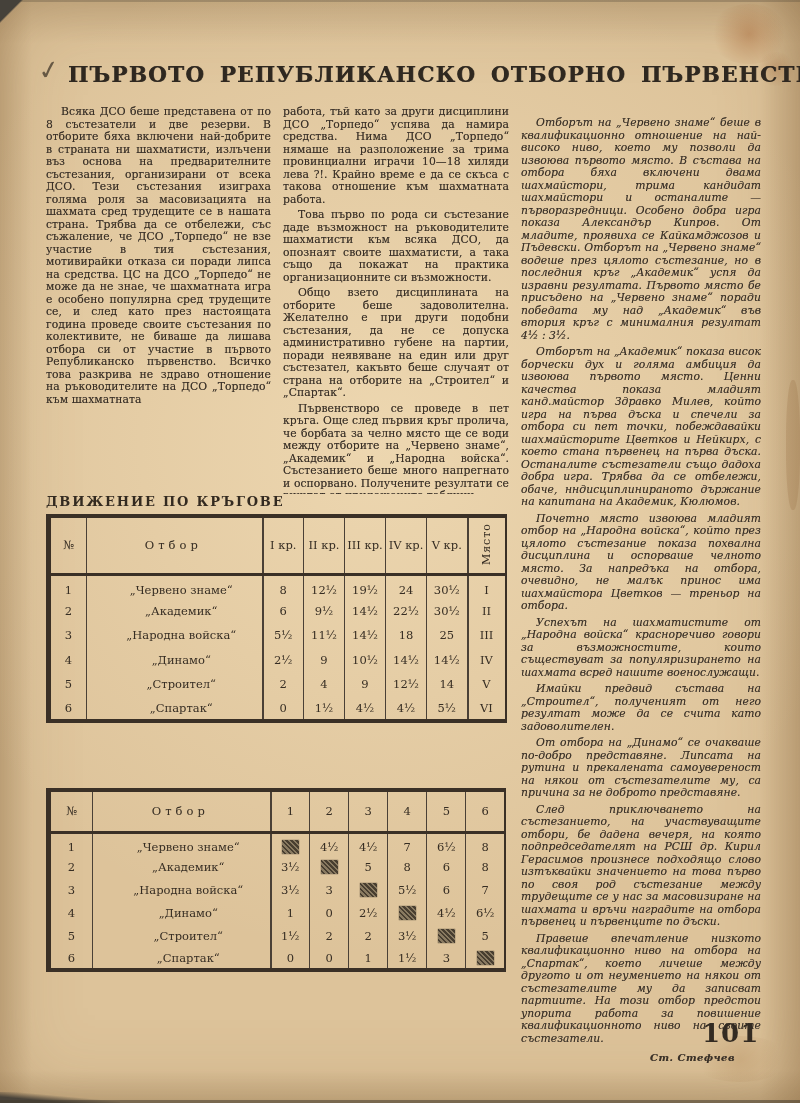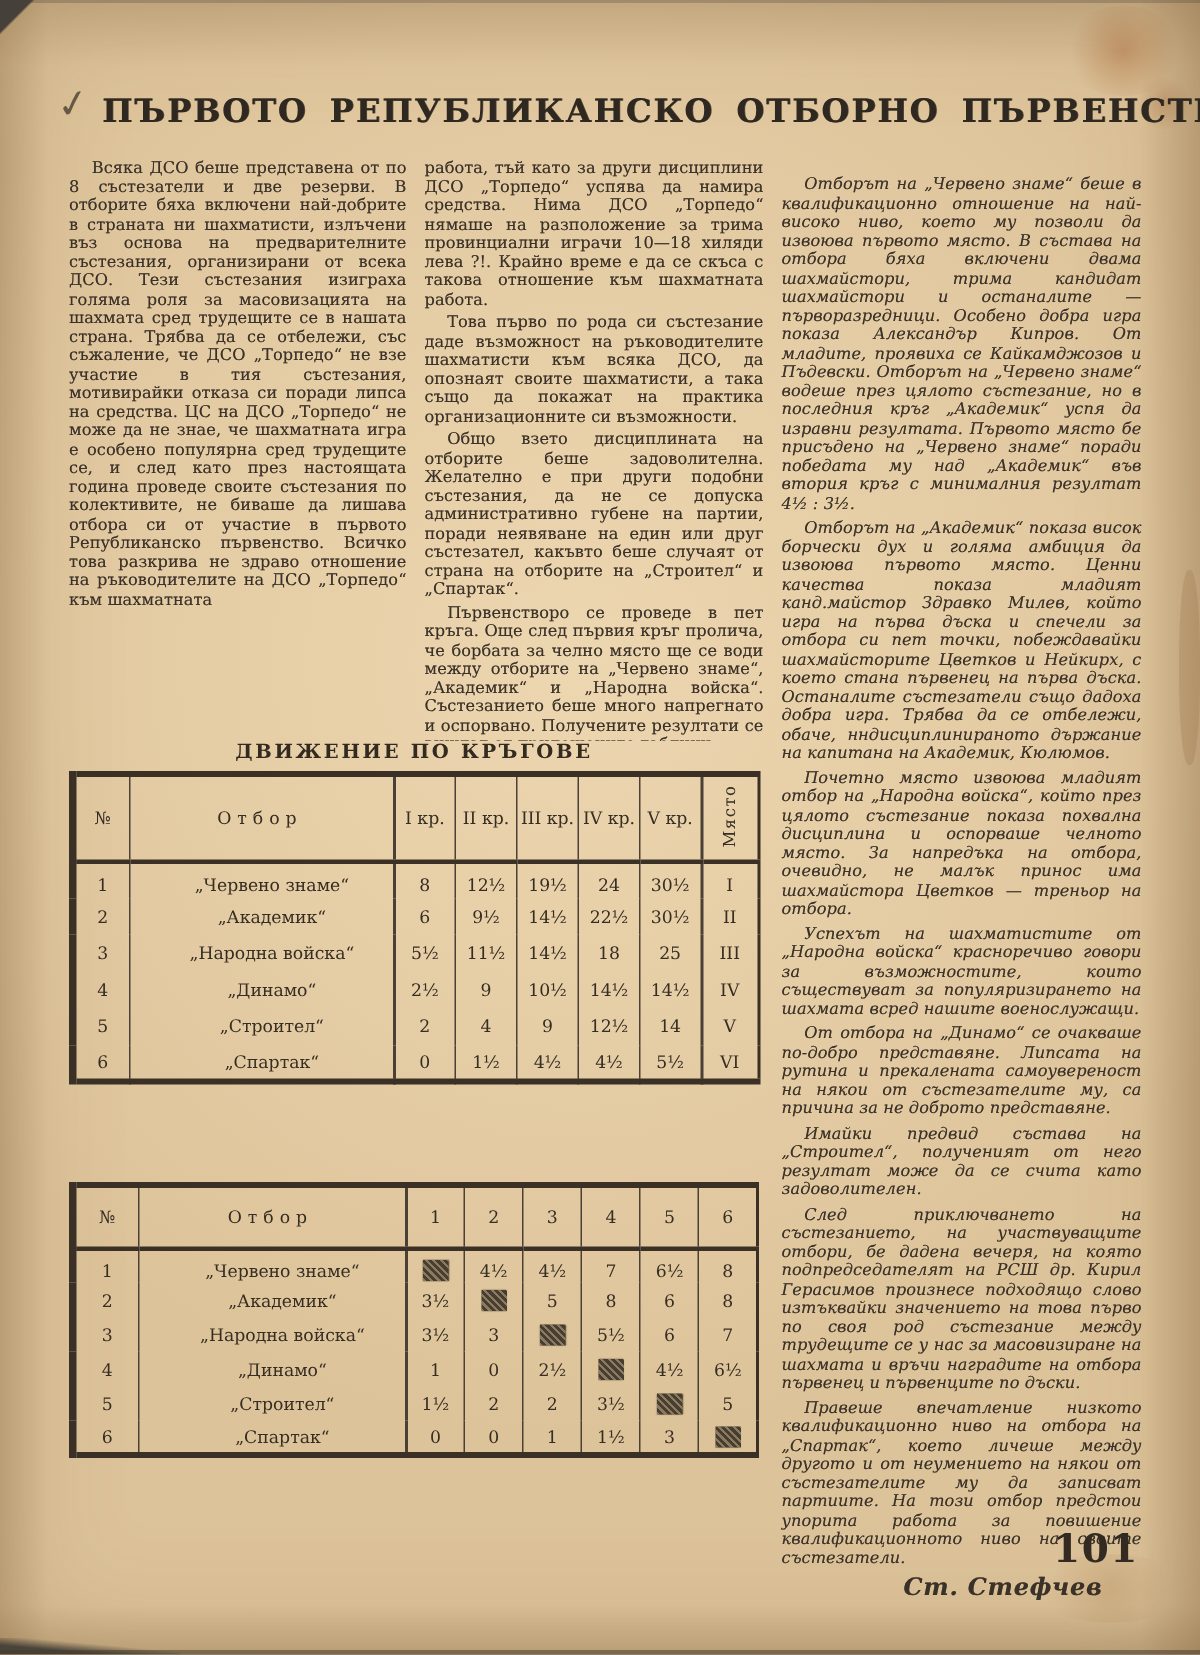--- a/index.html
+++ b/index.html
@@ -38,25 +38,25 @@
 
   .col{position:absolute;text-align:justify;font-size:10.8px;line-height:12.5px;
     letter-spacing:.05px;text-shadow:0 0 .35px rgba(58,49,40,.55);}
   .col p{margin:0 0 3px;}
   .col p.indent{text-indent:1.4em;}
   .col1{left:46px;top:106px;width:225px;height:388px;overflow:hidden;}
   .col2{left:283px;top:106px;width:226px;height:388px;overflow:hidden;}
   .col3{left:521px;top:117px;width:240px;font-style:italic;}
   .col3 p{margin:0 0 4px;}
   .signature{text-align:right;padding-right:26px;margin-top:7px;font-weight:bold;
-    font-size:16px;letter-spacing:.5px;}
+    font-size:10px;letter-spacing:.5px;}
   .page-number{position:absolute;left:702px;top:1018px;font-size:26px;font-weight:bold;
     letter-spacing:1px;color:#332b22;}
 
-  .tbl-title{position:absolute;width:460px;left:46px;margin:0;text-align:center;
+  .tbl-title{position:absolute;width:460px;left:46px;margin:0;
     font-size:13px;font-weight:bold;letter-spacing:1.8px;color:#332a20;}
   #t1-title{top:494px;}
   #t2-title{top:769px;}
 
   table{position:absolute;left:46px;width:460px;border-collapse:collapse;
     color:#362d23;font-size:11.5px;table-layout:fixed;}
   #t1{top:514px;}
   #t2{top:788px;}
   th,td{border-left:1.3px solid #4a4036;padding:0 2px;text-align:center;vertical-align:middle;
     font-weight:normal;overflow:hidden;}
@@ -105,22 +105,22 @@
       <p class="para">работа, тъй като за други дисциплини ДСО „Торпедо“ успява да намира средства. Нима ДСО „Торпедо“ нямаше на разположение за трима провинциални играчи 10—18 хиляди лева ?!. Крайно време е да се скъса с такова отношение към шахматната работа.</p>
       <p class="para indent">Това първо по рода си състезание даде възможност на ръководителите шахматисти към всяка ДСО, да опознаят своите шахматисти, а така също да покажат на практика организационните си възможности.</p>
       <p class="para indent">Общо взето дисциплината на отборите беше задоволителна. Желателно е при други подобни състезания, да не се допуска административно губене на партии, поради неявяване на един или друг състезател, какъвто беше случаят от страна на отборите на „Строител“ и „Спартак“.</p>
       <p class="para indent">Първенстворо се проведе в пет кръга. Още след първия кръг пролича, че борбата за челно място ще се води между отборите на „Червено знаме“, „Академик“ и „Народна войска“. Състезанието беше много напрегнато и оспорвано. Получените резултати се виждат от приложените таблици.</p>
     </div>
   <div class="col col3">
       <p class="para indent">Отборът на „Червено знаме“ беше в квалификационно отношение на най-високо ниво, което му позволи да извоюва първото място. В състава на отбора бяха включени двама шахмайстори, трима кандидат шахмайстори и останалите — първоразредници. Особено добра игра показа Александър Кипров. От младите, проявиха се Кайкамджозов и Пъдевски. Отборът на „Червено знаме“ водеше през цялото състезание, но в последния кръг „Академик“ успя да изравни резултата. Първото място бе присъдено на „Червено знаме“ поради победата му над „Академик“ във втория кръг с минималния резултат 4½ : 3½.</p>
       <p class="para indent">Отборът на „Академик“ показа висок борчески дух и голяма амбиция да извоюва първото място. Ценни качества показа младият канд.майстор Здравко Милев, който игра на първа дъска и спечели за отбора си пет точки, побеждавайки шахмайсторите Цветков и Нейкирх, с което стана първенец на първа дъска. Останалите състезатели също дадоха добра игра. Трябва да се отбележи, обаче, нндисциплинираното държание на капитана на Академик, Кюлюмов.</p>
       <p class="para indent">Почетно място извоюва младият отбор на „Народна войска“, който през цялото състезание показа похвална дисциплина и оспорваше челното място. За напредъка на отбора, очевидно, не малък принос има шахмайстора Цветков — треньор на отбора.</p>
       <p class="para indent">Успехът на шахматистите от „Народна войска“ красноречиво говори за възможностите, които съществуват за популяризирането на шахмата всред нашите военослужащи.</p>
+      <p class="para indent">Имайки предвид състава на „Строител“, полученият от него резултат може да се счита като задоволителен.</p>
       <p class="para indent">От отбора на „Динамо“ се очакваше по-добро представяне. Липсата на рутина и прекалената самоувереност на някои от състезателите му, са причина за не доброто представяне.</p>
-      <p class="para indent">Имайки предвид състава на „Строител“, полученият от него резултат може да се счита като задоволителен.</p>
       <p class="para indent">След приключването на състезанието, на участвуващите отбори, бе дадена вечеря, на която подпредседателят на РСШ др. Кирил Герасимов произнесе подходящо слово изтъквайки значението на това първо по своя род състезание между трудещите се у нас за масовизиране на шахмата и връчи наградите на отбора първенец и първенците по дъски.</p>
       <p class="para indent">Правеше впечатление низкото квалификационно ниво на отбора на „Спартак“, което личеше между другото и от неумението на някои от състезателите му да записват партиите. На този отбор предстои упорита работа за повишение квалификационното ниво на своите състезатели.</p>
       <div class="signature">Ст. Стефчев</div>
     </div>
 
   <h2 class="tbl-title" id="t1-title">ДВИЖЕНИЕ ПО КРЪГОВЕ</h2>
   <table id="t1">
     <colgroup>
       <col class="c-num">
         <col class="c-team">

